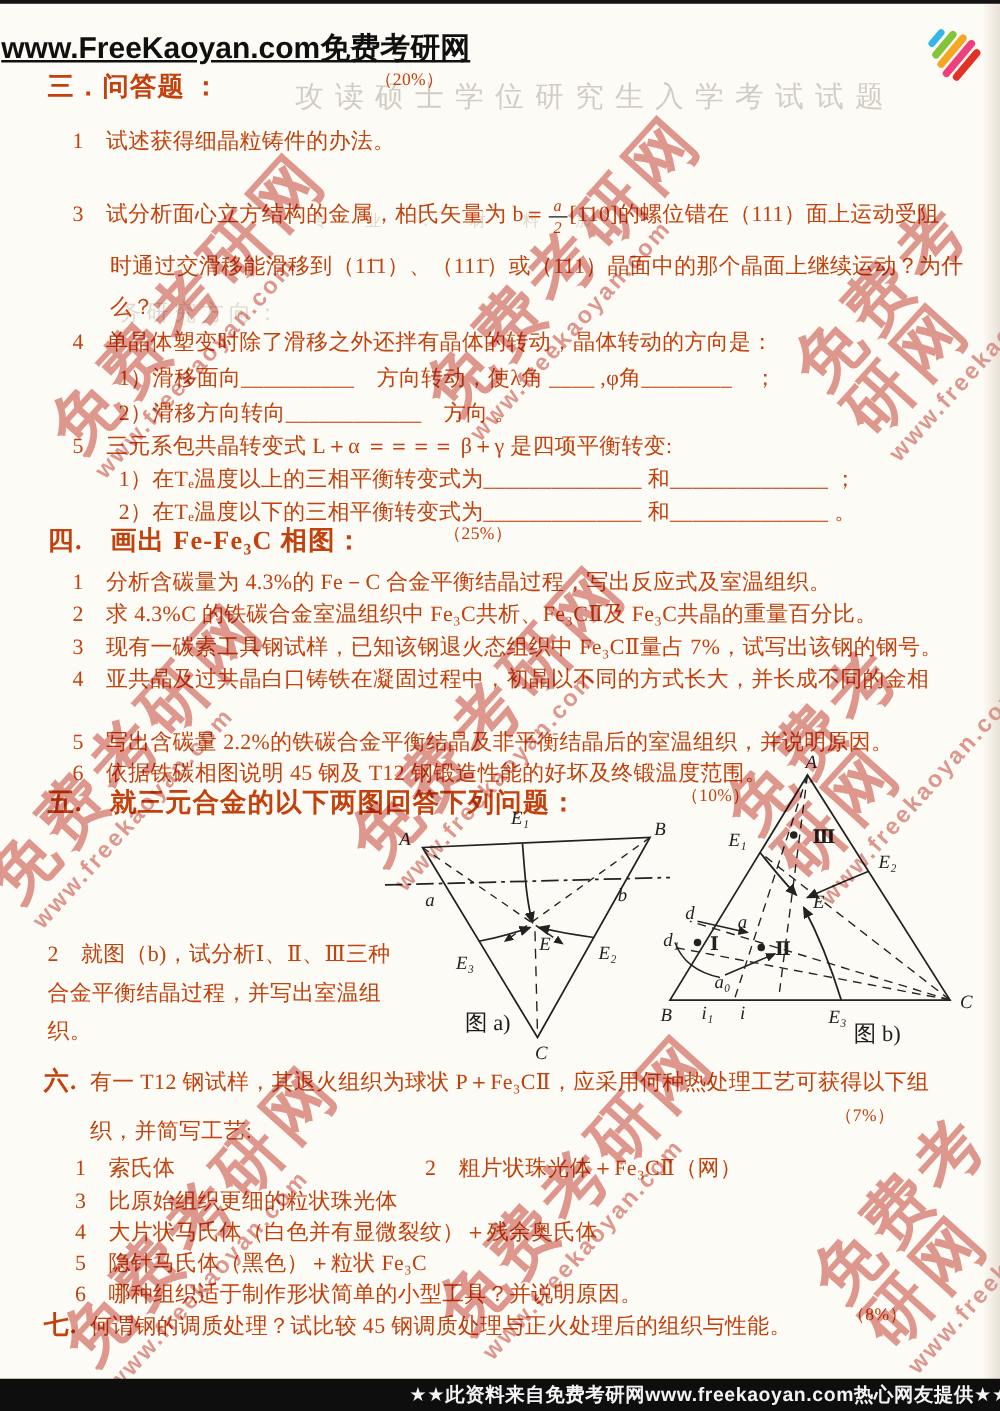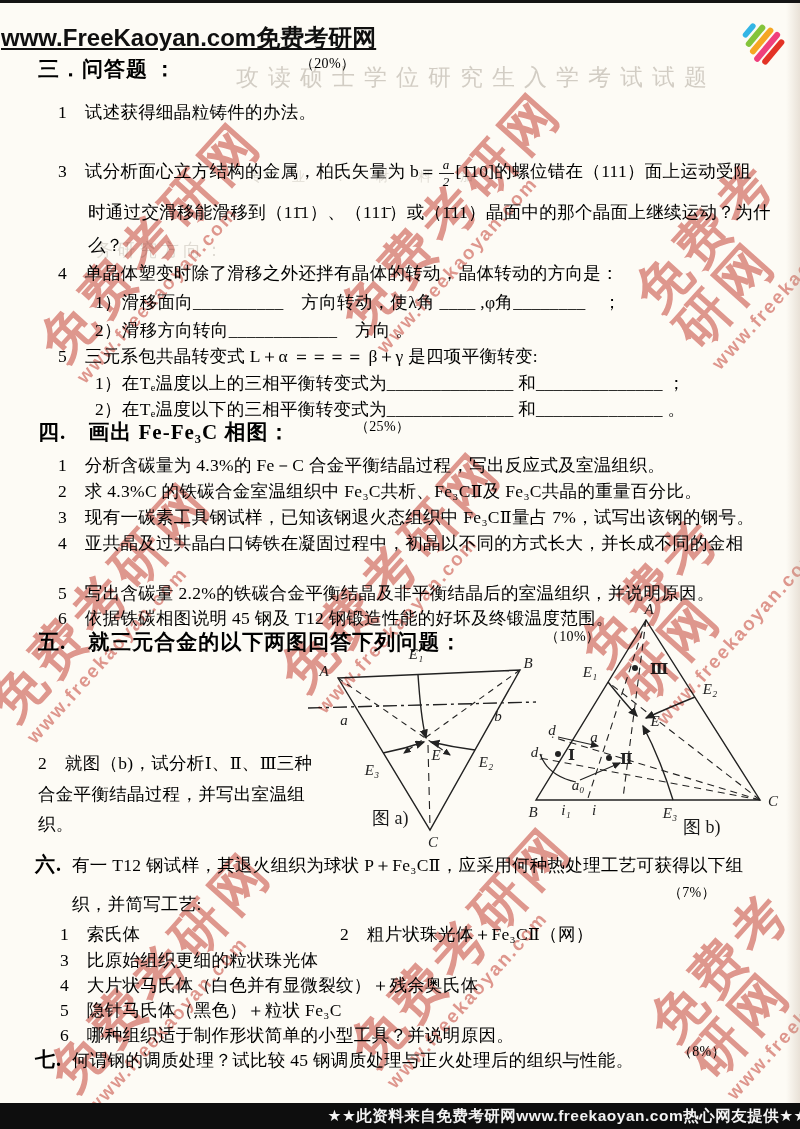--- a/index.html
+++ b/index.html
@@ -5,21 +5,21 @@
   html,body{margin:0;padding:0;}
   body{width:800px;height:1129px;position:relative;overflow:hidden;
        background:#fdfbf5;font-family:"Liberation Serif","DejaVu Serif",serif;}
   .page{position:absolute;inset:0;}
   .topline{position:absolute;top:0;left:0;right:0;height:3px;background:#141414;z-index:6;}
   .header-bar{position:absolute;top:6px;left:0;width:100%;height:36px;z-index:6;margin-top:14px;}
   .site-title{position:absolute;left:1px;top:2px;font-family:"Liberation Sans","DejaVu Sans",sans-serif;
        font-size:24px;font-weight:bold;color:#101010;text-decoration:underline;letter-spacing:0px;white-space:nowrap;}
   .logo{position:absolute;right:8px;top:0px;}
   
-  .line{position:absolute;font-size:17.5px;color:#000000;white-space:nowrap;letter-spacing:0.3px;z-index:2;}
+  .line{position:absolute;font-size:17.5px;color:#c2410c;white-space:nowrap;letter-spacing:0.3px;z-index:2;}
   .title{font-size:21px;font-weight:bold;letter-spacing:1px;}
   .score{font-size:14px;font-weight:normal;}
   .wrap{white-space:normal;width:288px;line-height:1.75;}
   .frac{display:inline-block;vertical-align:middle;text-align:center;font-size:13px;line-height:1;
         font-style:italic;margin:0 2px;}
   .frac .fnum{display:block;border-bottom:1.4px solid #1b1b1b;padding:0 4px 1.5px;}
   .frac .fden{display:block;padding-top:1.5px;}
   
   .ghost{position:absolute;color:#a9a195;opacity:.5;z-index:1;white-space:nowrap;}
   

